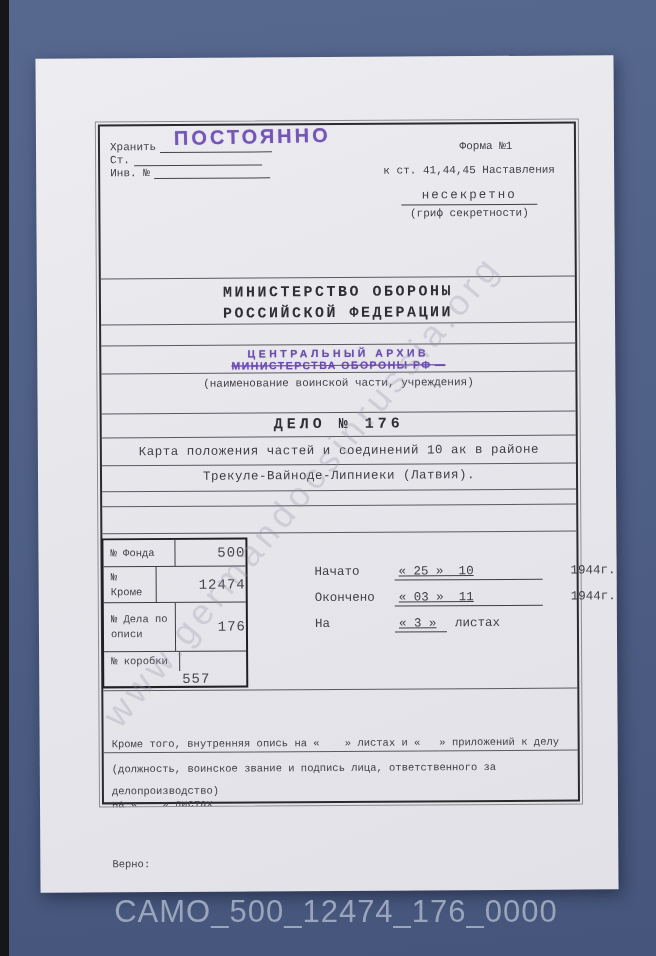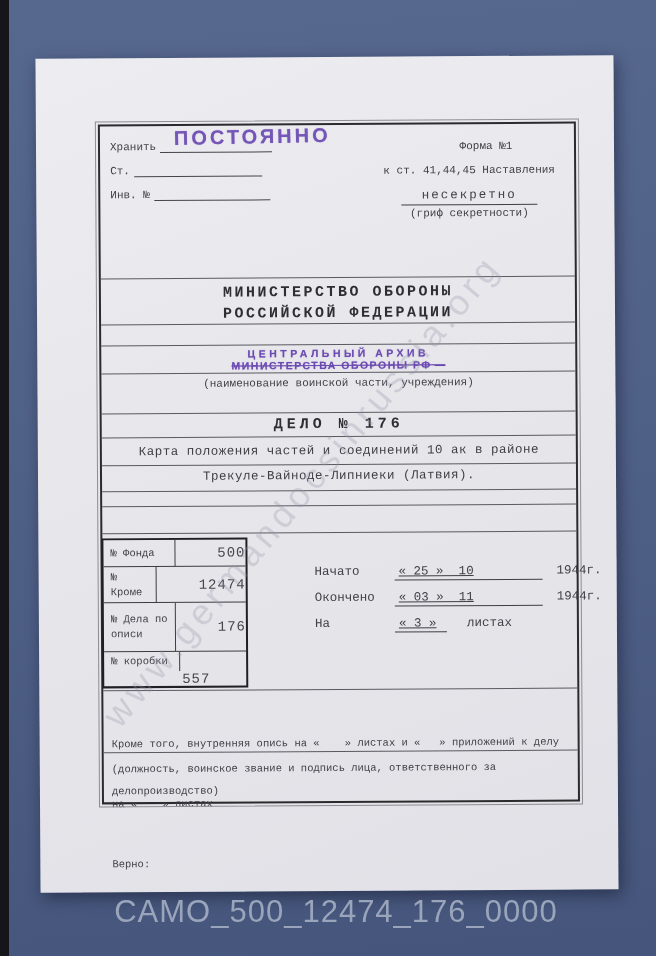--- a/index.html
+++ b/index.html
@@ -18,21 +18,21 @@
   }
   .form{
     position:absolute;left:62px;top:66px;width:474px;height:676px;
     border:2px solid #2b2b2e;outline:1px solid #8d8d94;outline-offset:2px;
     box-sizing:content-box;background:transparent;
   }
   .rule{border-bottom:1px solid #5a5a61;}
   
   .sec-header{height:152px;position:relative;}
   .hfields{position:absolute;left:10px;top:14px;font-size:11px;}
-  .hfield{margin-bottom:11px;white-space:nowrap;}
+  .hfield{white-space:nowrap;}
   .uline{display:inline-block;border-bottom:1px solid #44444a;height:12px;vertical-align:bottom;margin-left:4px;}
   .keep-stamp{
     position:absolute;left:74px;top:0px;
     font-family:"Liberation Sans",sans-serif;font-weight:700;font-size:20px;
     letter-spacing:3px;color:#6b4ab2;transform:rotate(-0.8deg);
     text-shadow:0 0 1px rgba(107,74,178,.55);opacity:.92;
   }
   .hright{position:absolute;right:2px;top:16px;width:206px;text-align:center;font-size:11px;}
   .form-number{margin-left:34px;margin-bottom:12px;}
   .reference{margin-bottom:4px;white-space:nowrap;}
@@ -59,22 +59,22 @@
   .reg-row:nth-child(2){height:36px;}
   .reg-row:nth-child(3){height:49px;}
   .reg-row:nth-child(4){height:34px;border-bottom:none;flex-direction:column;}
   .reg-label{width:76px;padding:2px 2px 2px 7px;font-size:10.5px;font-weight:400;border-right:1px solid #3c3c42;display:flex;align-items:center;box-sizing:border-box;line-height:15px;}
   .reg-value{flex:1;display:flex;align-items:center;justify-content:center;font-size:14px;letter-spacing:1px;color:#46464c;padding-left:42px;}
   .dates{position:absolute;left:204px;top:32px;font-size:12.5px;}
   .date-row{display:flex;align-items:baseline;margin-bottom:10px;white-space:pre;}
   .date-label{width:80px;margin-left:8px;}
   .date-box{border-bottom:1px solid #3f3f45;padding:0 6px 1px 4px;min-width:148px;box-sizing:border-box;text-decoration:underline;}
   .date-box.narrow{min-width:52px;}
-  .date-year{margin-left:14px;}
-  .date-unit{margin-left:20px;}
+  .date-year{margin-left:28px;}
+  .date-unit{margin-left:8px;}
   
   .sec-krome{height:62px;padding:3px 8px 0;box-sizing:border-box;font-size:10.5px;line-height:20px;white-space:pre-wrap;}
   .sec-caption{height:46px;padding:5px 8px 0;box-sizing:border-box;font-size:10.5px;line-height:22px;}
   
   .watermark{
     position:absolute;left:55px;top:650px;transform:rotate(-50deg);transform-origin:0 0;
     font-family:"Liberation Sans",sans-serif;font-size:36px;letter-spacing:5px;
     color:rgba(148,150,168,.30);white-space:nowrap;pointer-events:none;
   }
   .footer-code{

